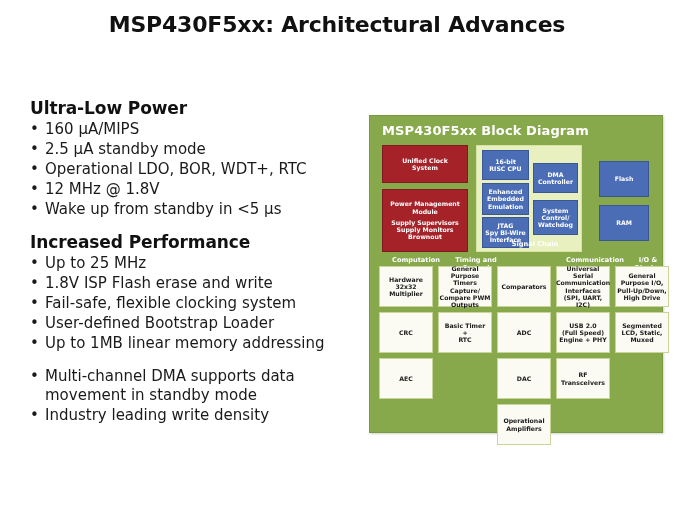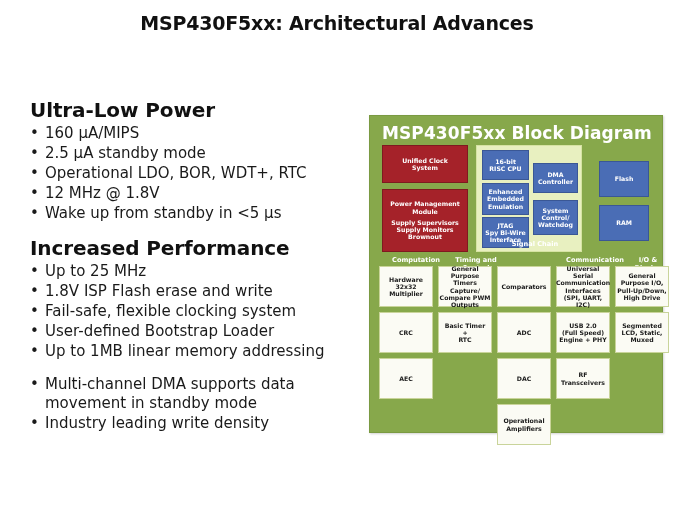--- a/index.html
+++ b/index.html
@@ -15,38 +15,38 @@
     position: relative;
   }
 
   
   #slide-title {
     position: absolute;
     left: 0;
     top: 12px;
     width: 674px;
     text-align: center;
-    font-size: 19px;
+    font-size: 22px;
     font-weight: bold;
     color: #111111;
     letter-spacing: -0.2px;
   }
 
   
   #bullets-column {
     position: absolute;
     left: 30px;
     top: 98px;
     width: 330px;
   }
   .bullet-group {
     margin-bottom: 14px;
   }
   .group-heading {
-    font-size: 20px;
+    font-size: 17px;
     font-weight: bold;
     color: #111111;
     margin-bottom: 2px;
     letter-spacing: -0.1px;
   }
   .bullet-item {
     display: flex;
     align-items: flex-start;
     font-size: 15px;
     color: #1a1a1a;
@@ -73,21 +73,21 @@
     height: 318px;
     background: #87a84b;
     border: 1px solid #7a9a42;
     box-sizing: border-box;
     box-shadow: 1px 1px 2px rgba(0,0,0,0.18);
   }
   #diagram-title {
     position: absolute;
     left: 12px;
     top: 7px;
-    font-size: 17px;
+    font-size: 13px;
     font-weight: bold;
     color: #ffffff;
     letter-spacing: 0.1px;
   }
 
   .blk {
     position: absolute;
     box-sizing: border-box;
     display: flex;
     flex-direction: column;

